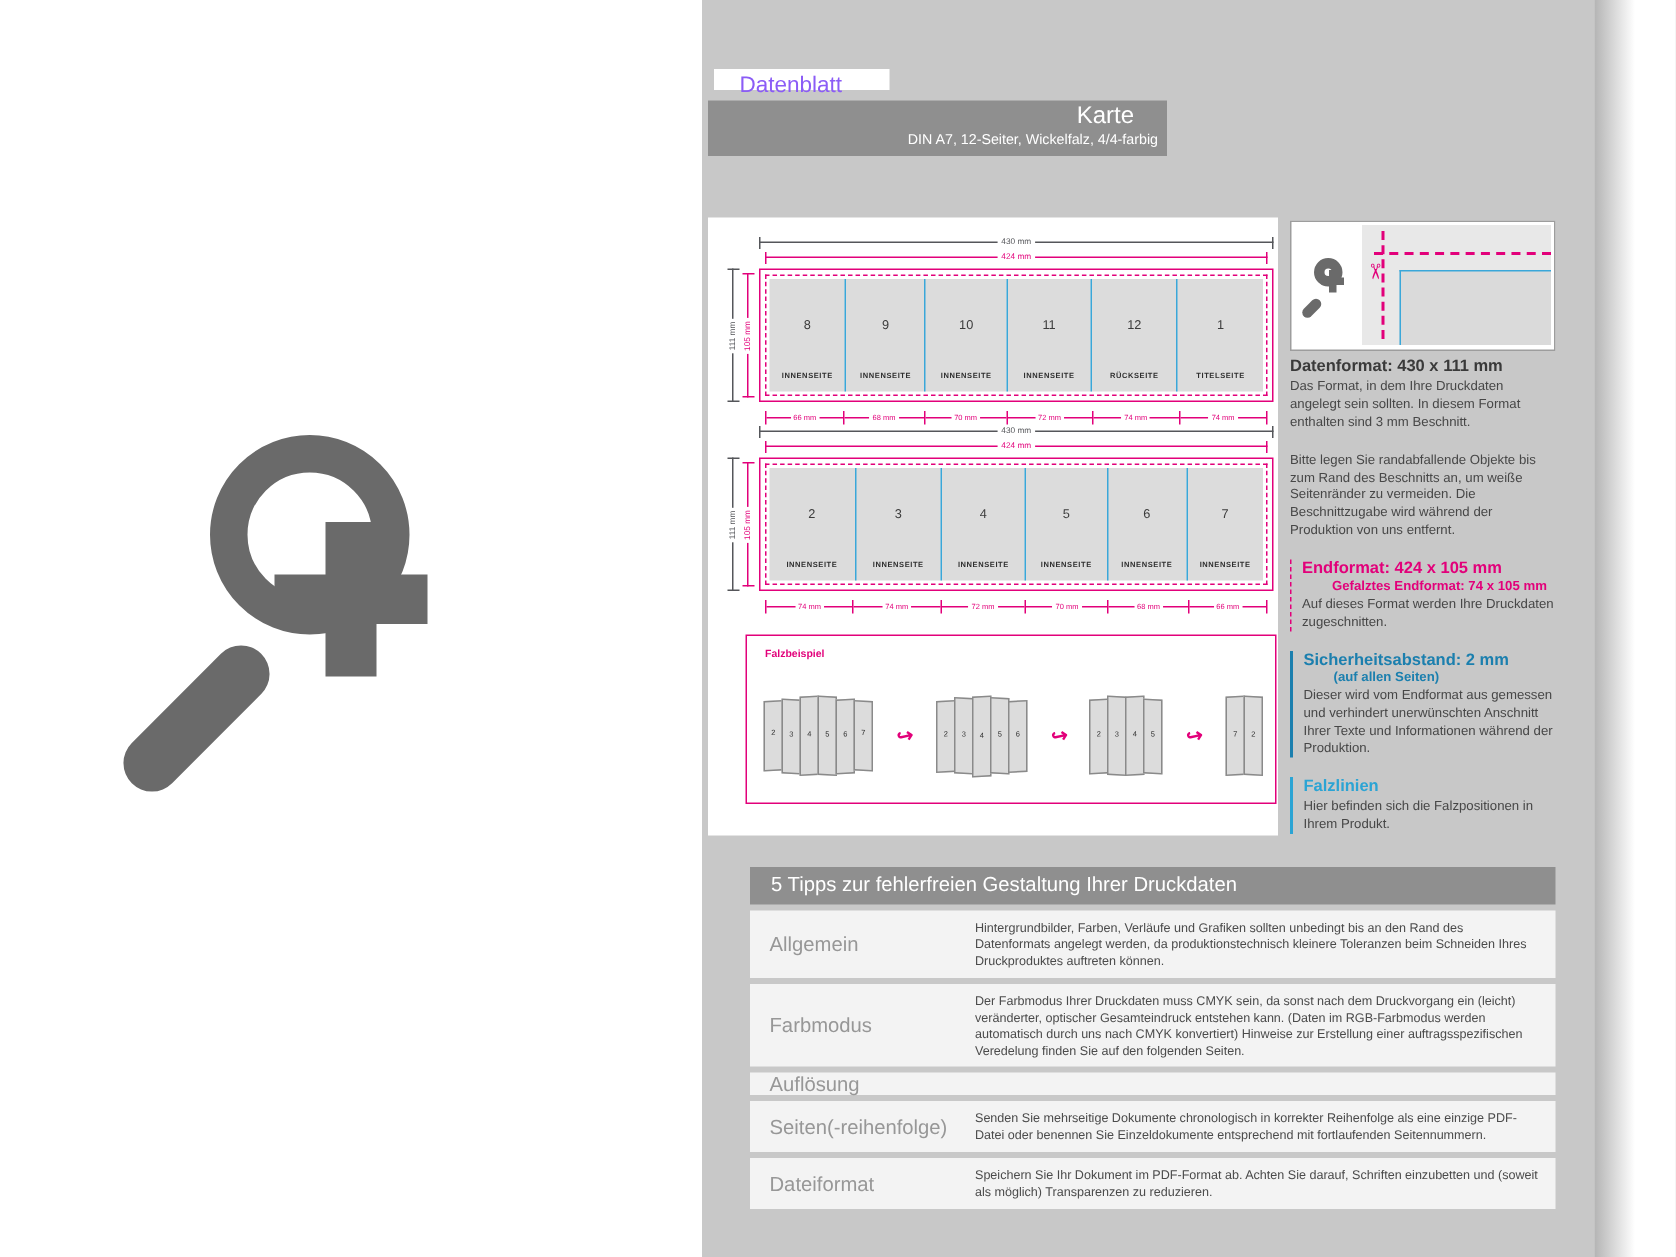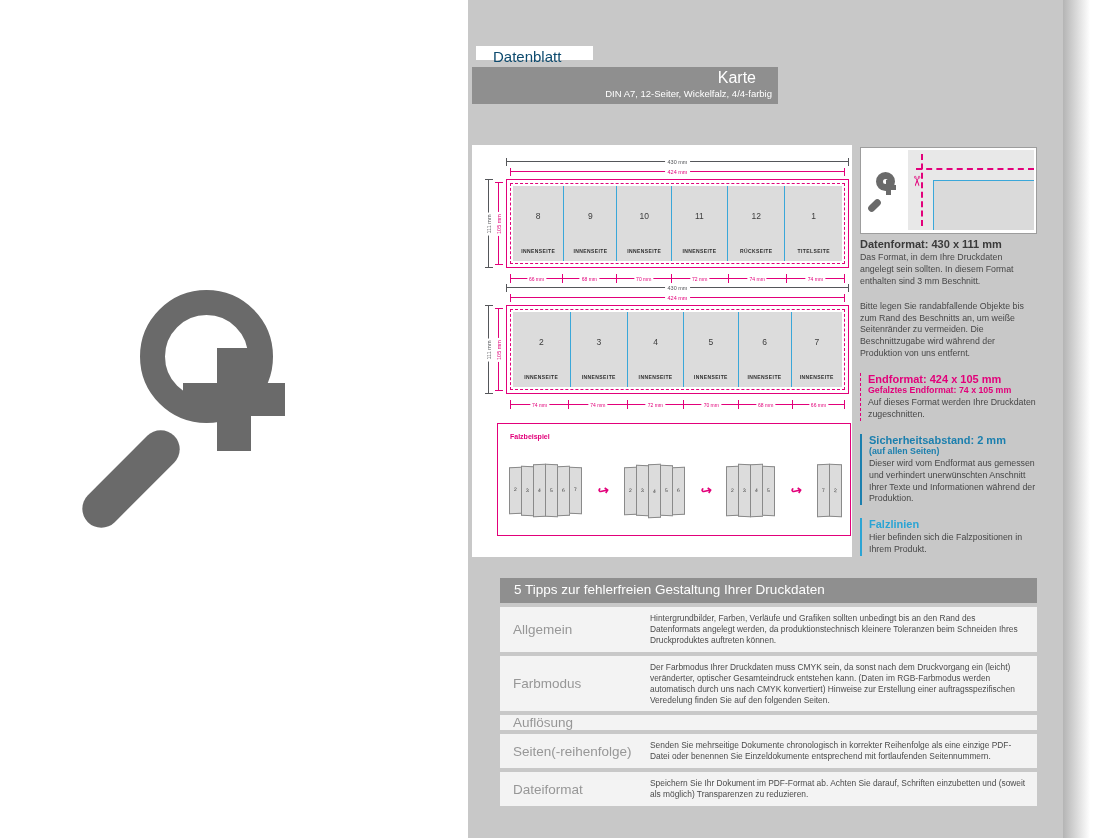--- a/index.html
+++ b/index.html
@@ -12,21 +12,21 @@
   .mag-plus-h { position:absolute; left:183px; top:383px; width:102px; height:33px; background:#6a6a6a; }
   .mag-plus-v { position:absolute; left:217px; top:348px; width:34px; height:103px; background:#6a6a6a; }
   .mag-handle { position:absolute; left:112px; top:418px; width:38px; height:122px; background:#6a6a6a; border-radius:19px; transform:rotate(45deg); }
 
   
   .sheet { position:absolute; left:468px; top:0; width:595px; height:838px; background:#c8c8c8; }
   .sheet-shadow { position:absolute; left:1063px; top:0; width:27px; height:838px;
     background:linear-gradient(to right, rgba(90,90,90,.45), rgba(90,90,90,0)); }
 
   .tab { position:absolute; left:8px; top:46px; width:117px; height:14px; background:#fff;
-    color:#0c4a6e; font-size:15px; padding:2px 13px 0 17px; }
+    color:#8b5cf6; font-size:15px; padding:2px 13px 0 17px; }
   .titlebar { position:absolute; left:4px; top:67px; width:306px; height:37px; background:#8f8f8f; color:#fff; text-align:right; }
   .titlebar .t { font-size:16px; padding:2px 22px 0 0; }
   .titlebar .st { font-size:9.5px; padding:1px 6px 0 0; }
 
   .diagram-backdrop { position:absolute; left:4px; top:145px; width:380px; height:412px; background:#fff; }
 
   
   .diagram { position:absolute; left:4px; width:380px; height:142px; }
   #diagram1 { top:146px; } #diagram2 { top:272px; }
   .dimh { position:absolute; height:0; border-top:1px solid; }
@@ -78,21 +78,21 @@
   .mm-handle { position:absolute; left:1px; top:28px; width:7px; height:15px; background:#6a6a6a; border-radius:4px; transform:rotate(45deg); }
   .preview-illu { position:absolute; left:47px; top:2px; right:2px; height:80px; background:#e8e8e8; overflow:hidden; }
   .illu-dash-h { position:absolute; left:8px; right:0; top:18px; border-top:2px dashed #e2007a; }
   .illu-dash-v { position:absolute; left:13px; top:4px; bottom:4px; border-left:2px dashed #e2007a; }
   .illu-scissors { position:absolute; left:3px; top:23px; font-size:14px; color:#e2007a; transform:rotate(90deg); }
   .illu-corner { position:absolute; left:25px; top:30px; right:0; bottom:0; border-left:1.5px solid #3aa7d9; border-top:1.5px solid #3aa7d9; background:#dadada; }
 
   .sidebar-sections { position:absolute; left:392px; top:238px; width:178px; }
   .side-sec { margin-bottom:13px; }
   .sec-title { font-size:11px; font-weight:bold; }
-  .sec-sub { font-size:8.8px; font-weight:bold; }
+  .sec-sub { font-size:8.8px; font-weight:bold;margin-left:20px; }
   .sec-body { font-size:8.8px; color:#474747; line-height:1.35; margin-top:2px; }
   .sec-datenformat .sec-title { color:#3a3a3a; }
   .sec-endformat { border-left:1px dashed #e2007a; padding-left:7px; }
   .sec-endformat .sec-title, .sec-endformat .sec-sub { color:#e2007a; }
   .sec-safety { border-left:2px solid #1b7fae; padding-left:7px; }
   .sec-safety .sec-title, .sec-safety .sec-sub { color:#1b7fae; }
   .sec-fold { border-left:2px solid #2ba4d4; padding-left:7px; }
   .sec-fold .sec-title { color:#2ba4d4; }
 
   

